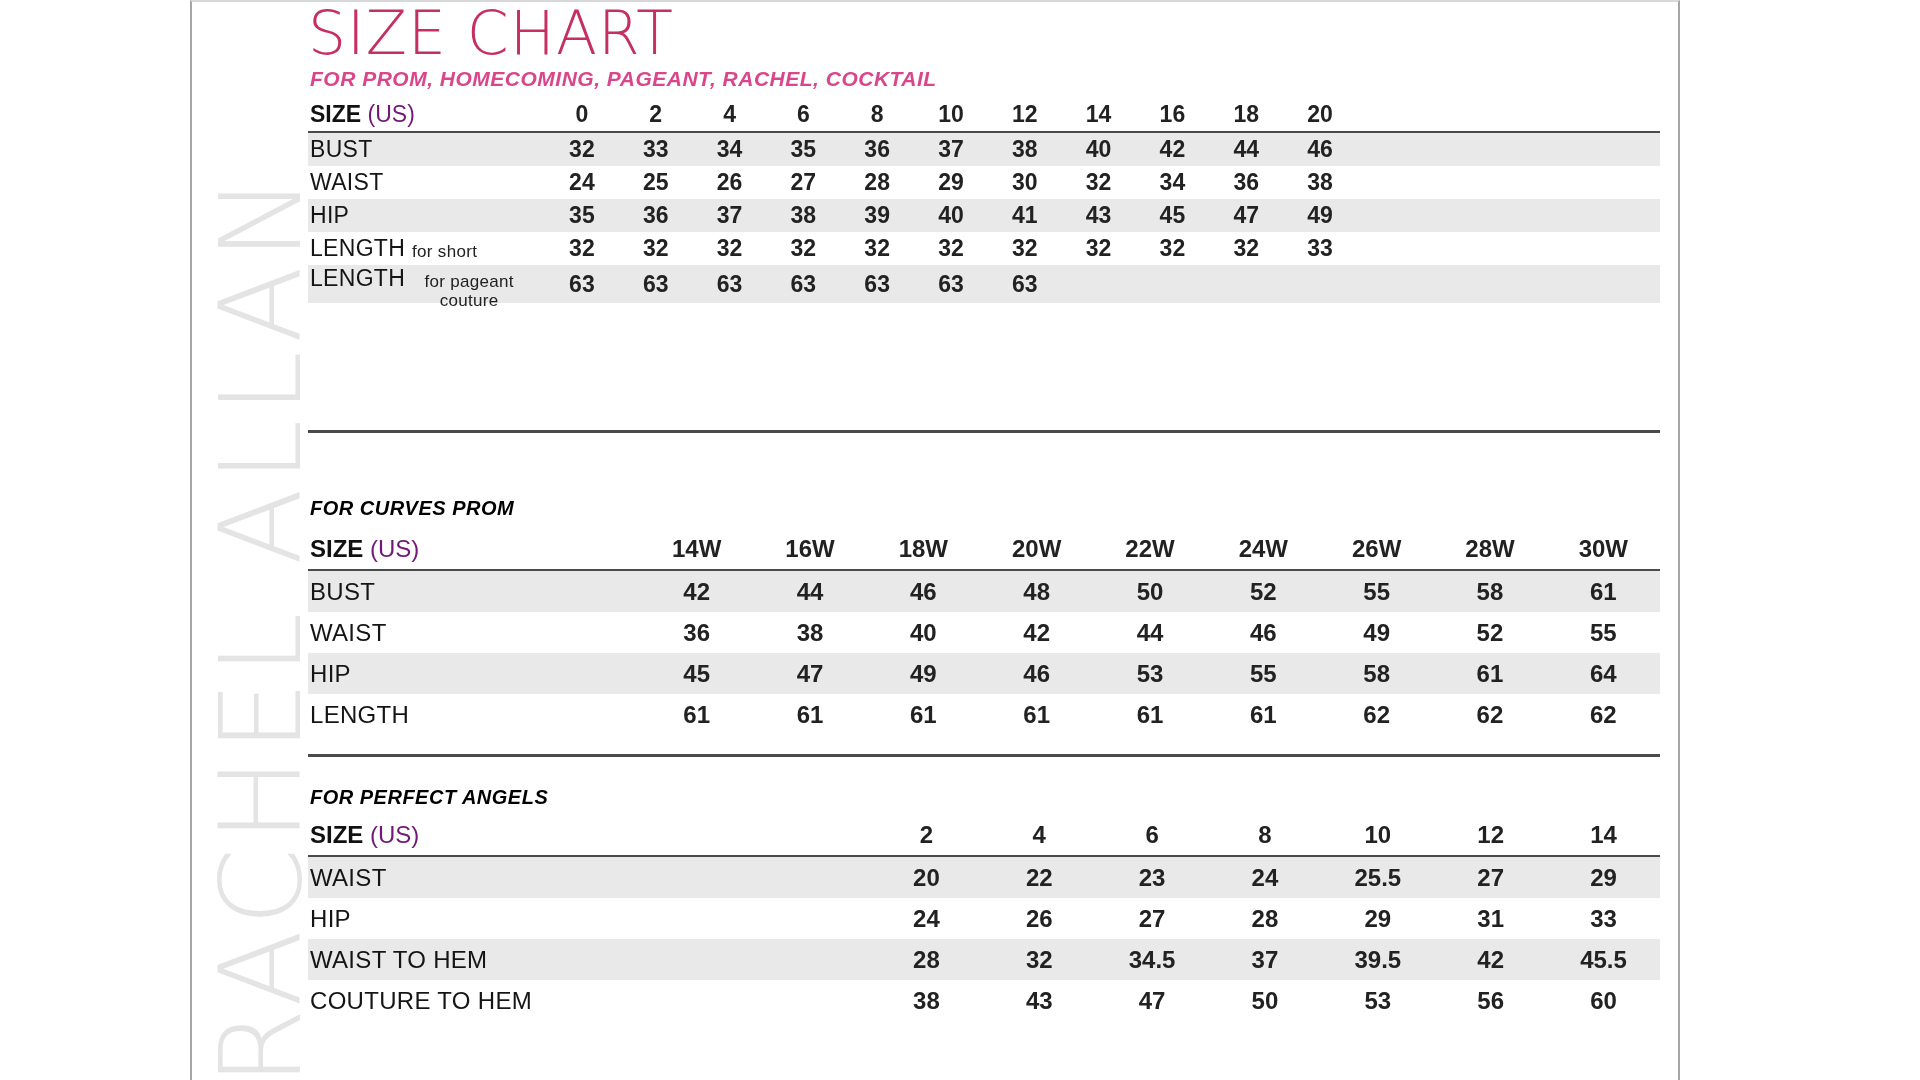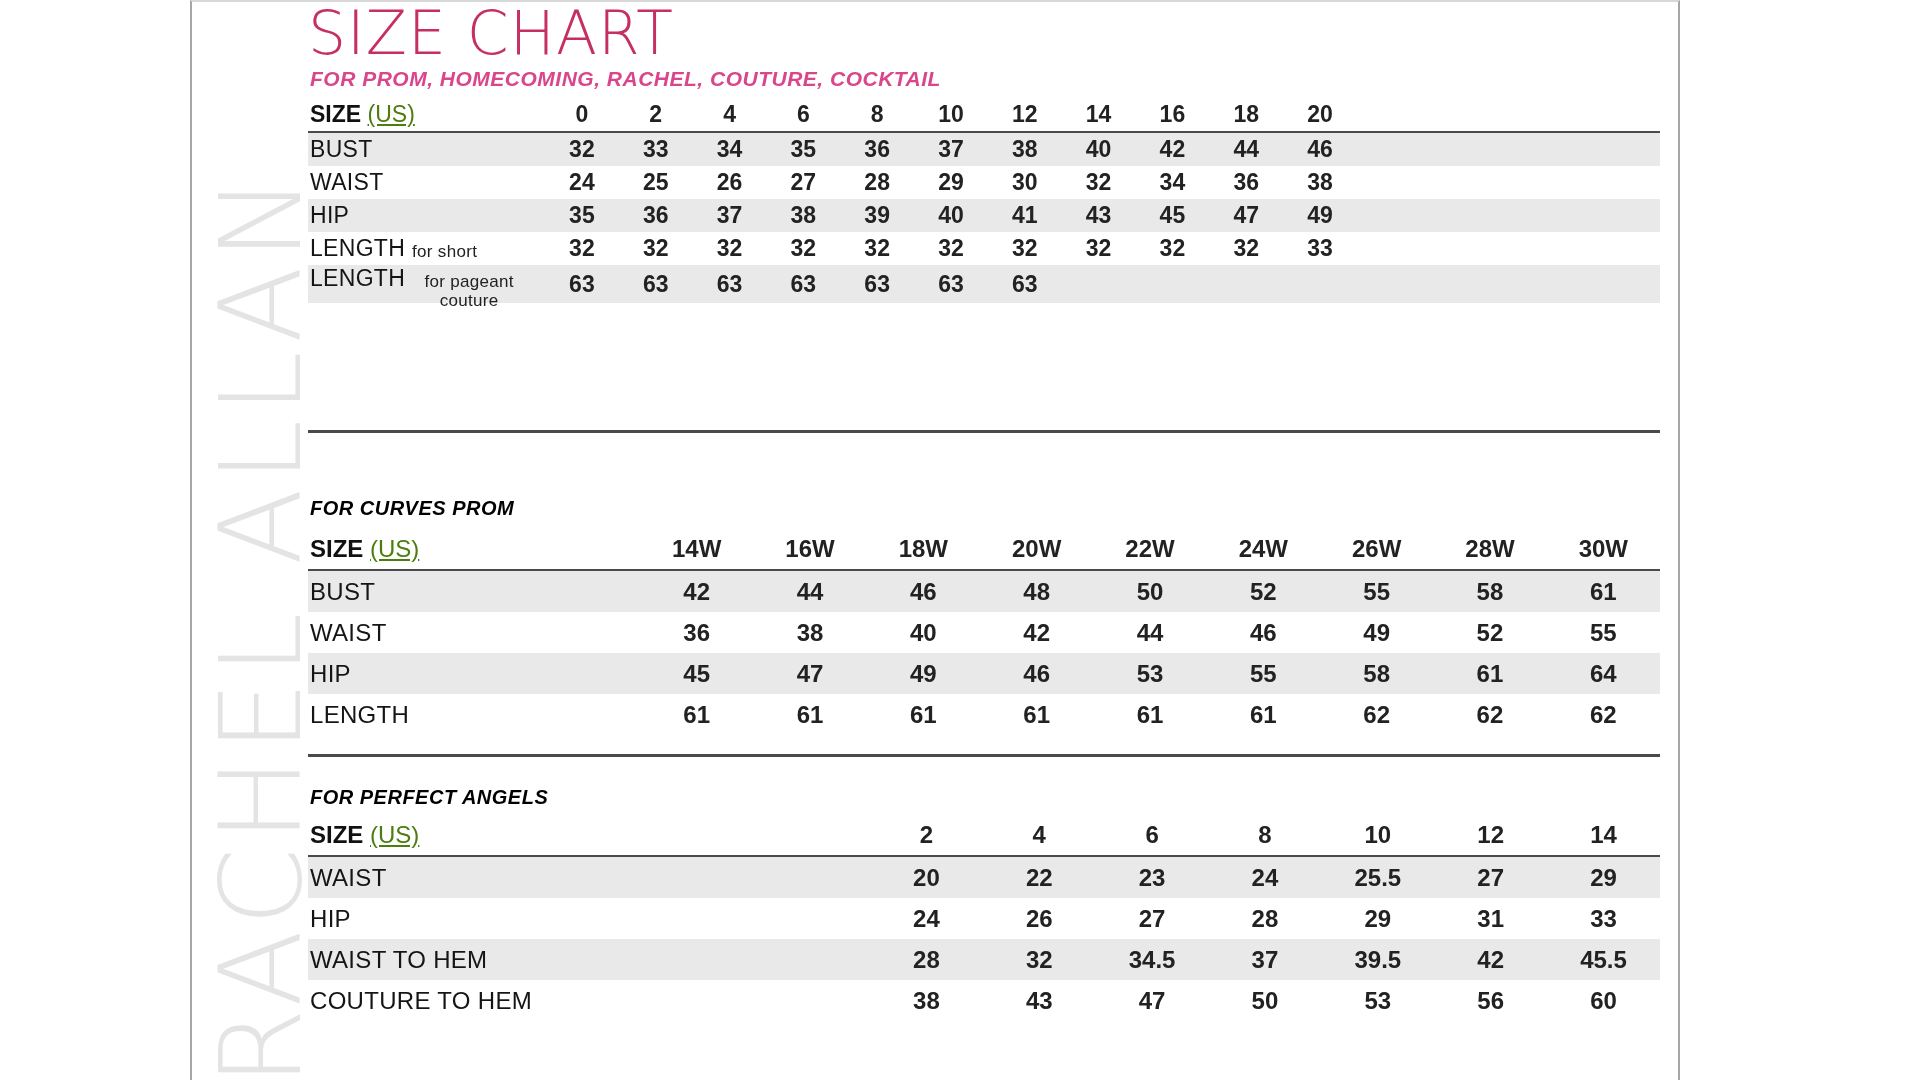--- a/index.html
+++ b/index.html
@@ -27,39 +27,39 @@
   .tbl th,.tbl td{padding:0;margin:0;text-align:center;color:#222;font-weight:bold;vertical-align:middle;}
   .t1 th,.t1 td{height:33px;font-size:23px;}
   .t2 th,.t2 td,.t3 th,.t3 td{height:41px;font-size:24px;}
   .tbl thead tr{border-bottom:2px solid #4a4a4a;}
   .tbl tbody tr:nth-child(odd){background:#e9e9e9;}
   .tbl th.rowhead,.tbl td.rowlabel{text-align:left;padding-left:2px;}
   .t1 .rowhead{width:235px;} .t1 .filler{width:303px;}
   .t2 .rowhead{width:330px;}
   .t3 .rowhead{width:560px;}
   td.rowlabel{font-weight:normal;color:#151515;letter-spacing:0.3px;}
-  .szl{font-weight:bold;color:#111;} .szu{font-weight:normal;color:#4d7c0f;text-decoration:underline;}
+  .szl{font-weight:bold;color:#111;} .szu{font-weight:normal;color:#701a75;}
   .sub{display:inline-block;font-size:17px;line-height:19px;max-width:114px;text-align:center;
        vertical-align:top;position:relative;top:7px;margin-left:7px;color:#222;font-weight:normal;}
   .t1 tbody tr:nth-child(6) td{height:60px;vertical-align:top;padding-top:13px;}
 
   .divider{position:absolute;left:0;width:1352px;height:3px;background:#4a4a4a;}
   .d1{top:430px;} .d2{top:754px;}
 </style>
 </head>
 <body>
 
 <div class="page"></div>
 
 <div class="watermark">RACHEL ALLAN</div>
 
 <div class="content">
 
   <h1 class="title">SIZE CHART</h1>
-  <div class="subtitle">FOR PROM, HOMECOMING, RACHEL, COUTURE, COCKTAIL</div>
+  <div class="subtitle">FOR PROM, HOMECOMING, PAGEANT, RACHEL, COCKTAIL</div>
 
   <table class="tbl t1">
     <thead>
       <tr>
         <th class="rowhead"><span class="szl">SIZE</span> <span class="szu">(US)</span></th>
       <th>0</th>
           <th>2</th>
           <th>4</th>
           <th>6</th>
           <th>8</th>

